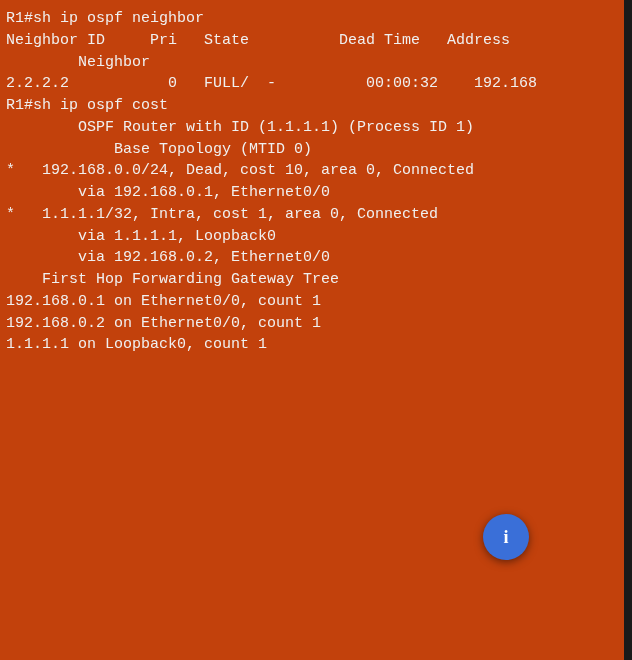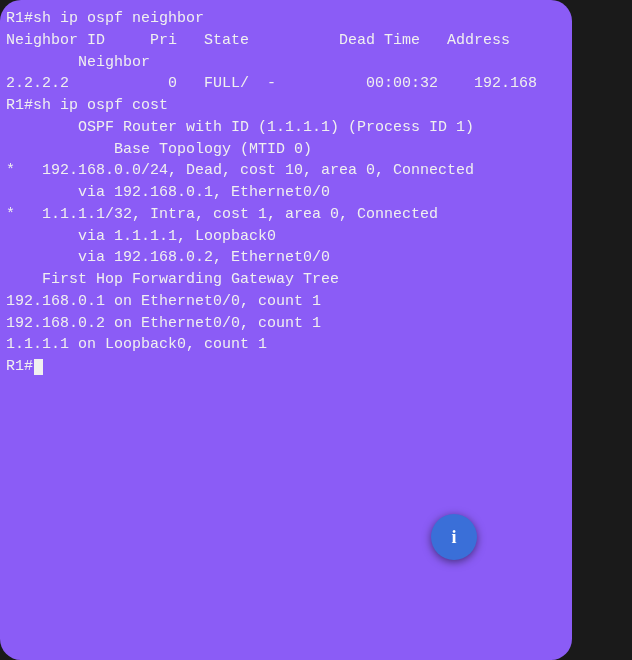--- a/index.html
+++ b/index.html
@@ -12,27 +12,26 @@
       width: 632px;
       height: 660px;
       background-color: #1a1a1a;
       font-family: 'Courier New', Courier, monospace;
       font-size: 15px;
       color: #f0f0f0;
       overflow: hidden;
     }
 
     .terminal {
-      width: 572px;
+      width: 624px;
       height: 660px;
-      background-color: #8b5cf6;
+      background-color: #c2410c;
       padding: 8px 6px;
       position: relative;
       overflow: hidden;
-      border-radius: 21px;
     }
 
     .terminal-line {
       white-space: pre;
       line-height: 1.45;
       color: #f0f0f0;
     }
 
     .terminal-line.command {
       color: #f0f0f0;
@@ -90,19 +89,18 @@
       <div class="terminal-line data">        via 192.168.0.1, Ethernet0/0</div>
       <div class="terminal-line data">*   1.1.1.1/32, Intra, cost 1, area 0, Connected</div>
       <div class="terminal-line data">        via 1.1.1.1, Loopback0</div>
       <div class="terminal-line data">        via 192.168.0.2, Ethernet0/0</div>
       <div class="terminal-line blank"></div>
       <div class="terminal-line data">    First Hop Forwarding Gateway Tree</div>
       <div class="terminal-line blank"></div>
       <div class="terminal-line data">192.168.0.1 on Ethernet0/0, count 1</div>
       <div class="terminal-line data">192.168.0.2 on Ethernet0/0, count 1</div>
       <div class="terminal-line data">1.1.1.1 on Loopback0, count 1</div>
-      <div class="terminal-line prompt">R1#<span class="cursor"></span></div>
     </div>
 
   <div class="fab-button">
     <span>i</span>
   </div>
 </div>
 
 </body></html>

